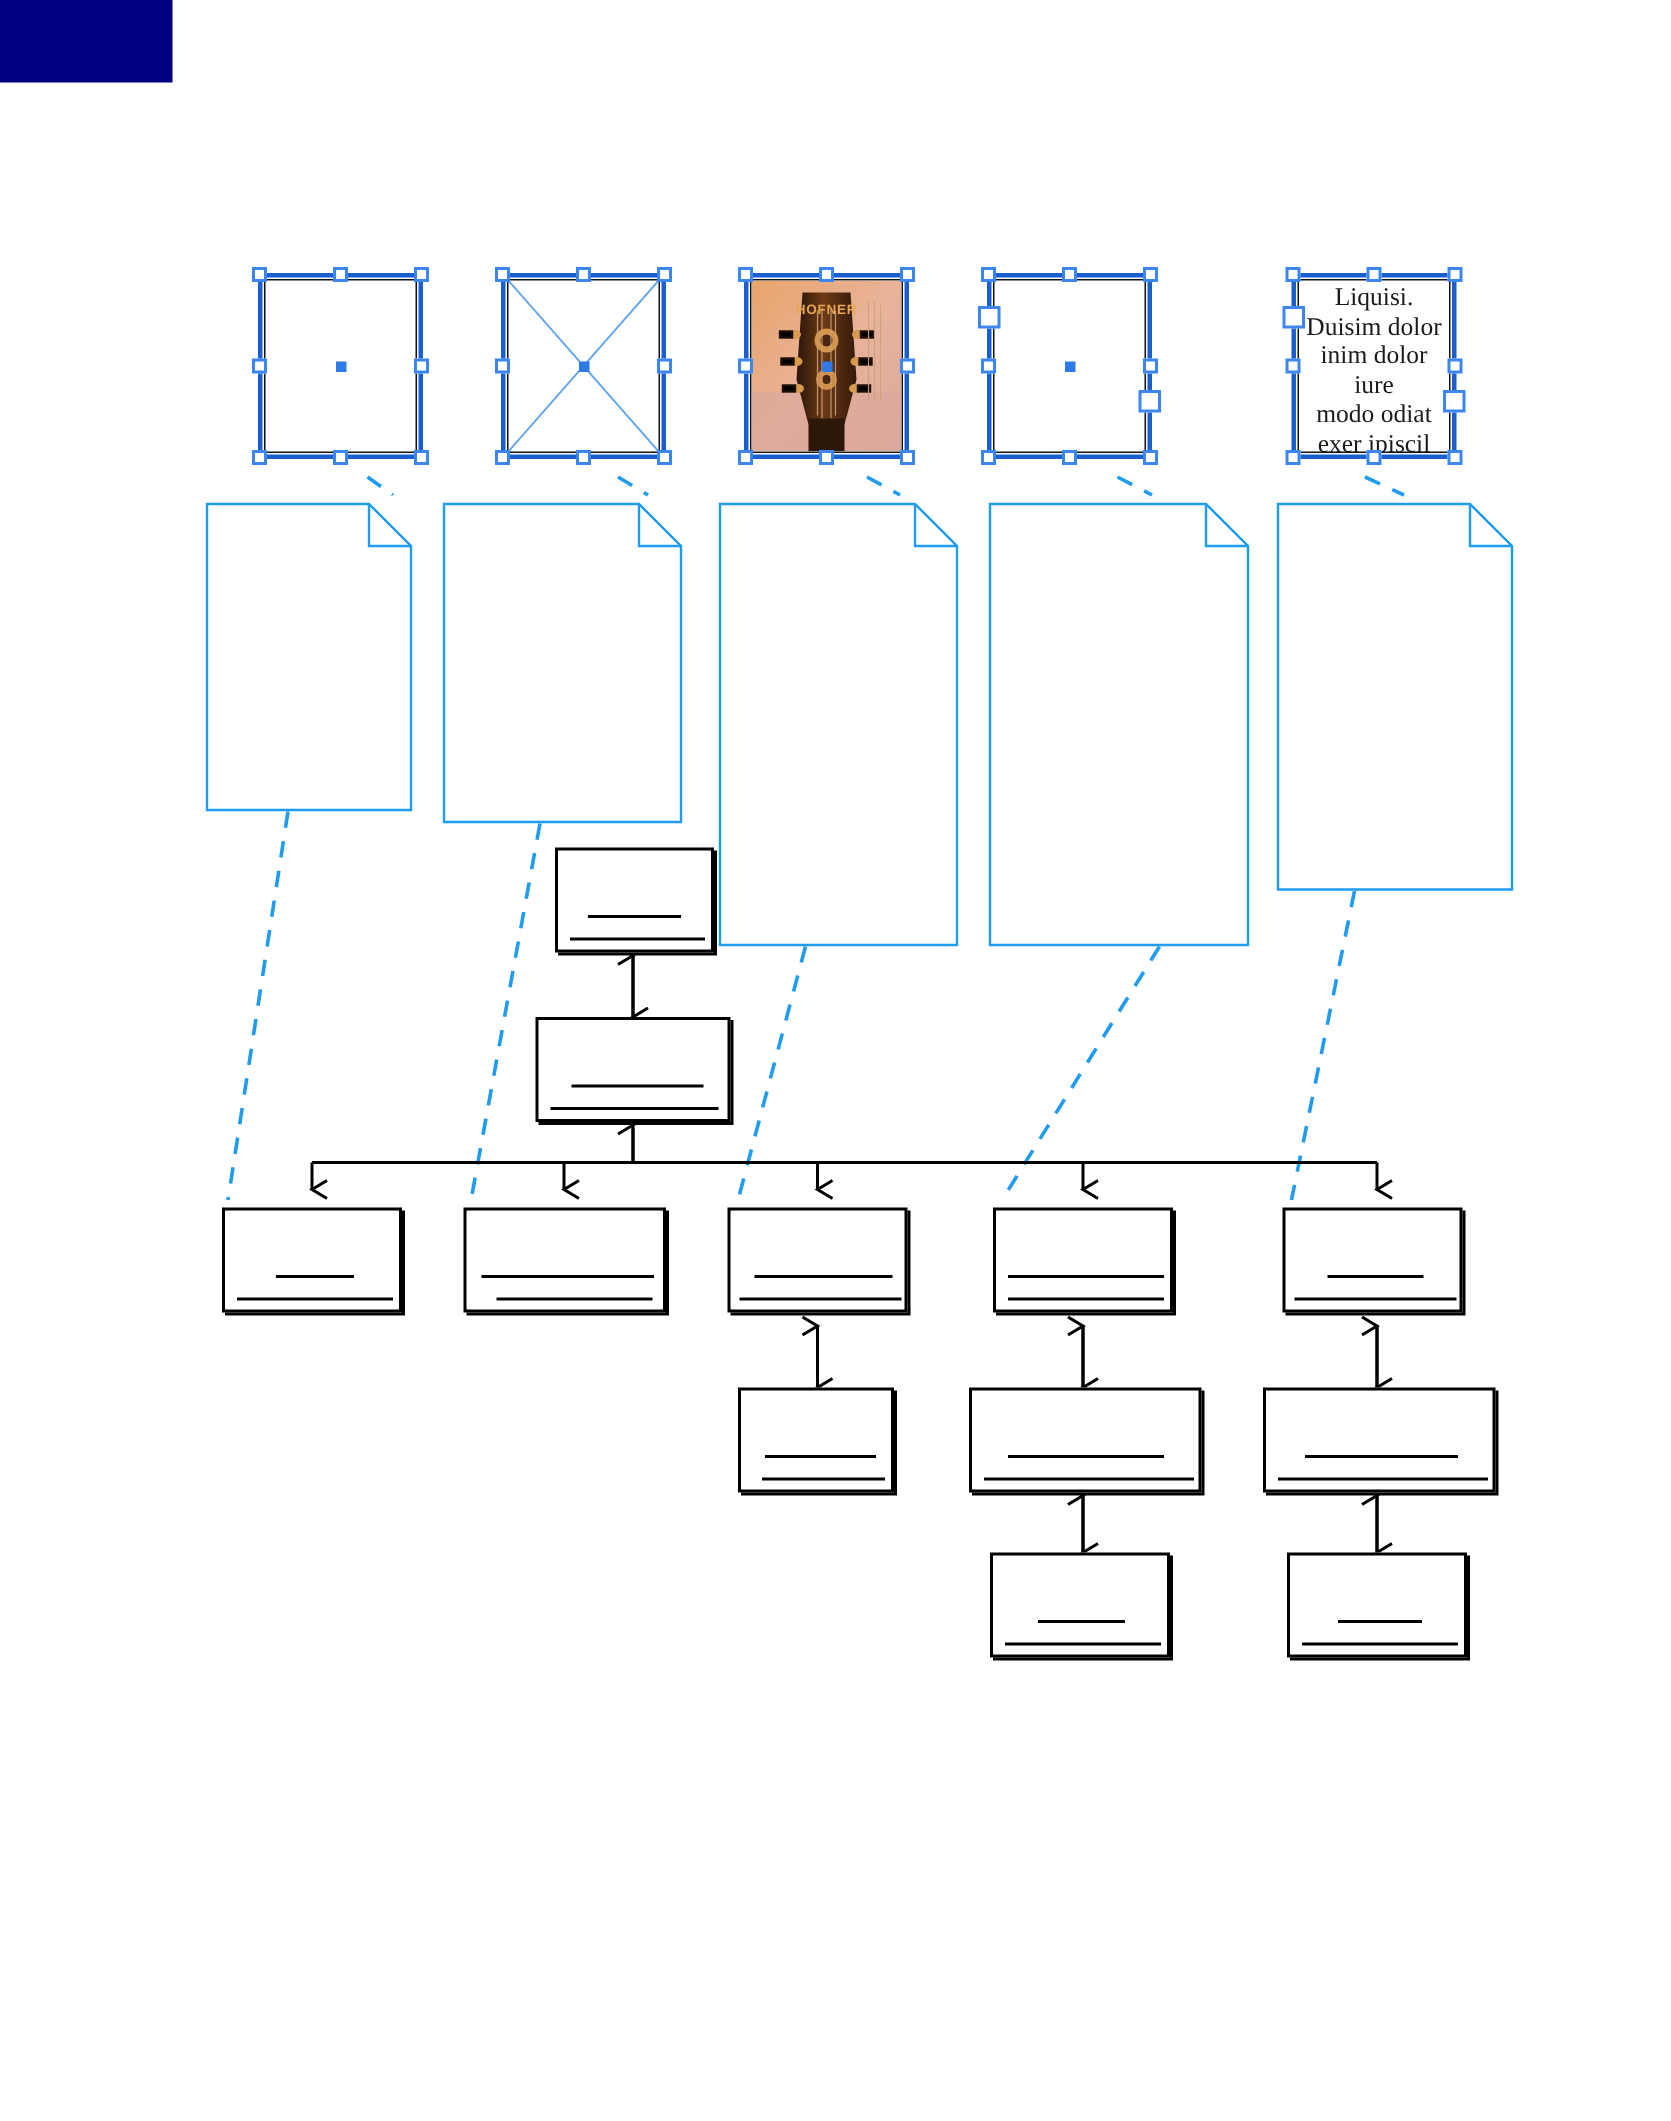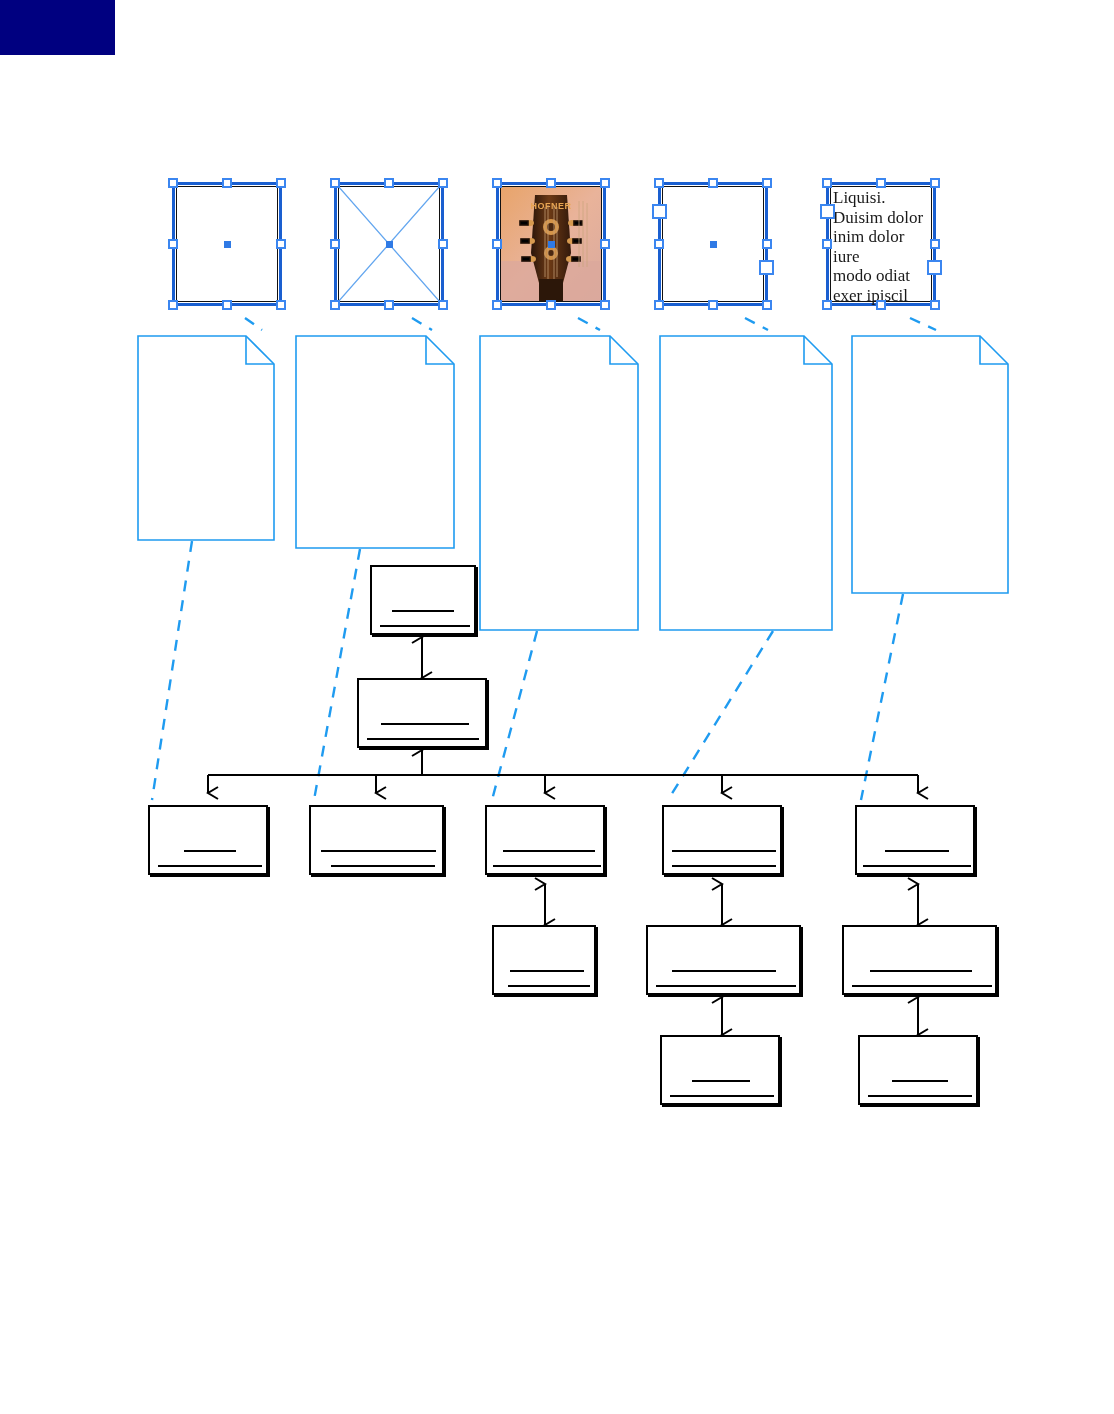--- a/index.html
+++ b/index.html
@@ -247,21 +247,21 @@
         <div class="handle" style="left: 54px; top: 0px;"></div>
         <div class="handle" style="left: 108px; top: 0px;"></div>
         <div class="handle" style="left: 0px; top: 61px;"></div>
         <div class="handle" style="left: 108px; top: 61px;"></div>
         <div class="handle" style="left: 0px; top: 122px;"></div>
         <div class="handle" style="left: 54px; top: 122px;"></div>
         <div class="handle" style="left: 108px; top: 122px;"></div>
         <div class="handle big" style="left: -2px; top: 26px;"></div>
         <div class="handle big" style="left: 105px; top: 82px;"></div>
       </div>
-      <div class="frame-wrap" style="left: 822px; top: 178px; width: 118px; height: 132px;">
+      <div class="frame-wrap" style="left: 857px; top: 178px; width: 118px; height: 132px; text-align: center;">
         <div class="frame-outline" style="width: 110px; height: 124px;"></div>
         <div class="frame-box" style="width: 102px; height: 116px;"></div>
         <div class="frame-text" style="width: 96px;">Liquisi.
 Duisim dolor
 inim dolor iure
 modo odiat
 exer ipiscil</div>
         <div class="handle" style="left: 0px; top: 0px;"></div>
         <div class="handle" style="left: 54px; top: 0px;"></div>
         <div class="handle" style="left: 108px; top: 0px;"></div>

